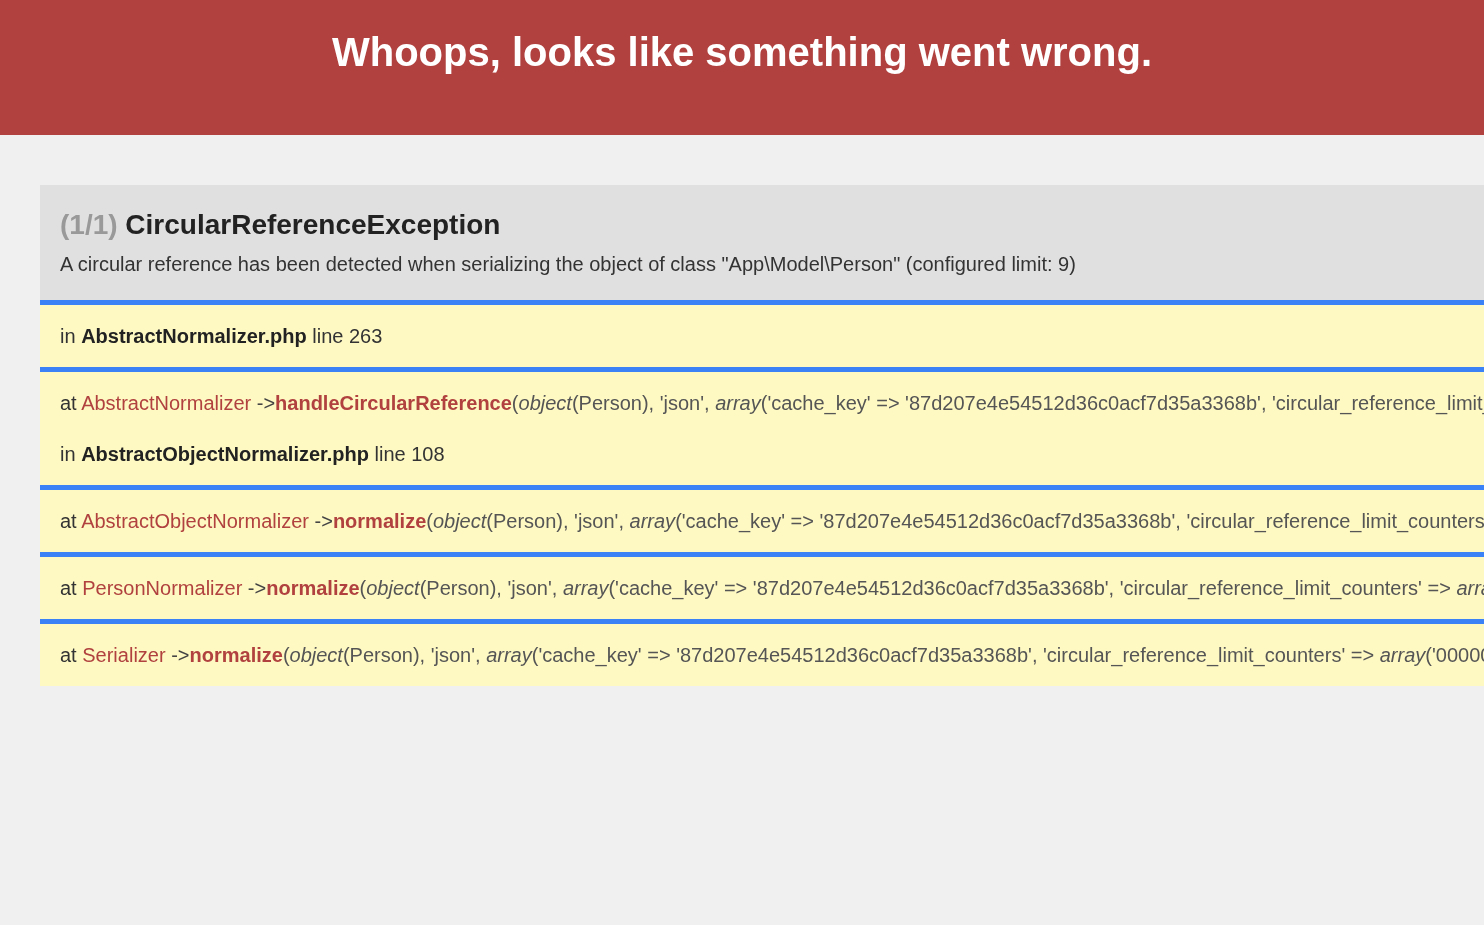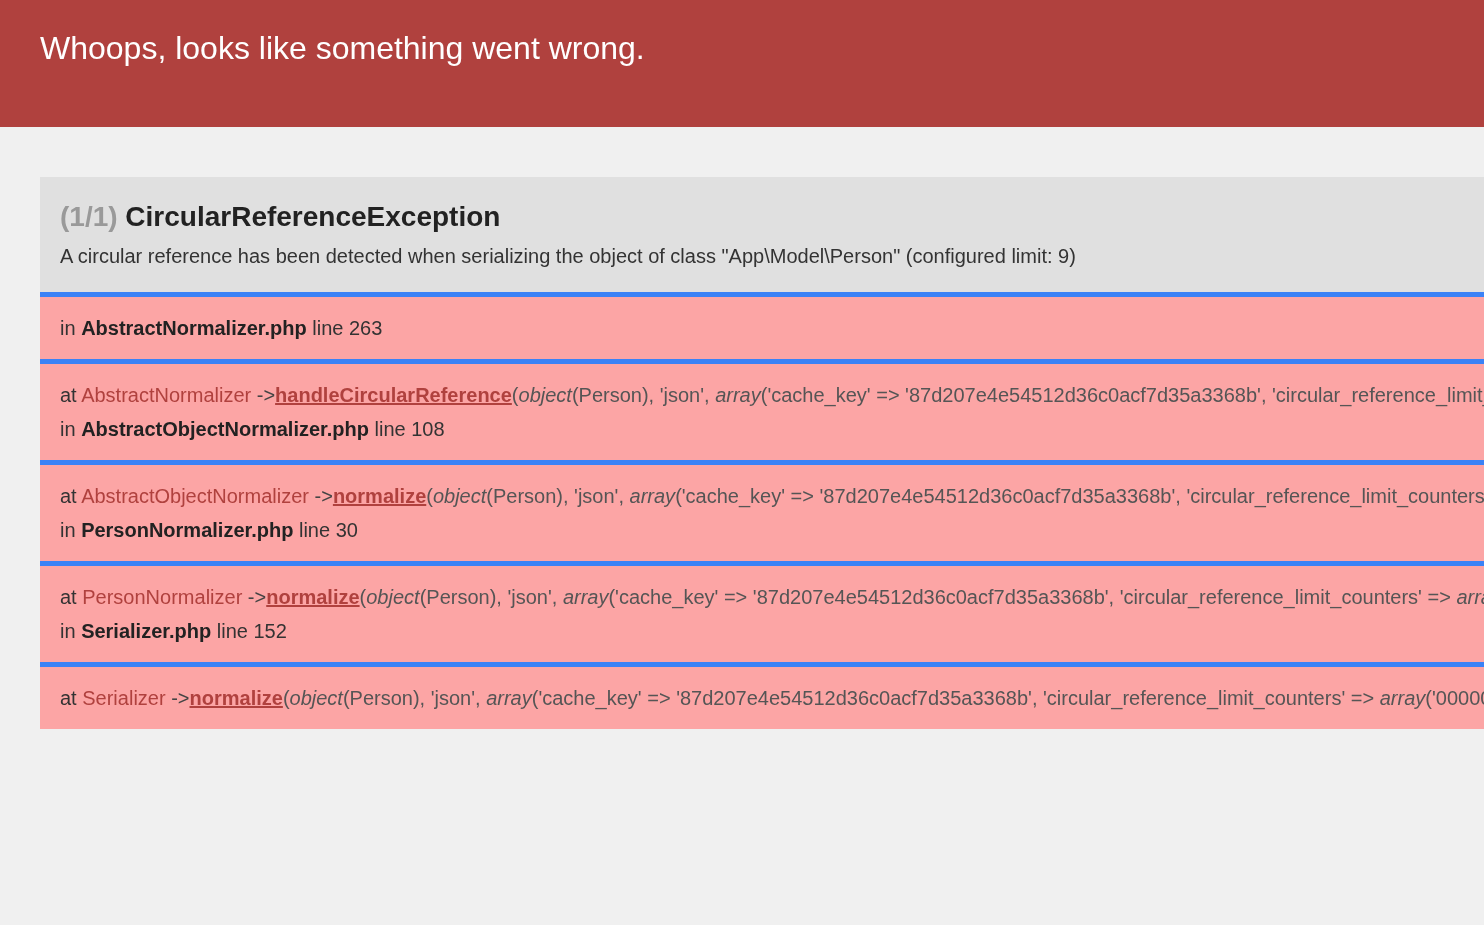--- a/index.html
+++ b/index.html
@@ -11,26 +11,27 @@
       font-family: "Helvetica Neue", Helvetica, Arial, sans-serif;
       background-color: #f0f0f0;
       color: #333;
     }
     .error-header {
       background-color: #b0413e;
       color: #fff;
       padding: 30px 40px 60px 40px;
     }
     .error-header h1 {
-      font-size: 32px;
-      font-weight: 400;
+      font-size: 40px;
+      font-weight: 700;
+      text-align: center;
     }
     .exception-container {
       margin: 50px 0 0 40px;
-      background-color: #fca5a5;
+      background-color: #fef9c3;
       overflow: hidden;
     }
     .exception-heading {
       background-color: #e0e0e0;
       padding: 24px 20px;
     }
     .exception-title {
       font-size: 28px;
       font-weight: 700;
       color: #222;
@@ -70,35 +71,34 @@
     }
     .line-text {
       color: #333;
     }
     .class-name {
       color: #b0413e;
     }
     .method-name {
       color: #b0413e;
       font-weight: 700;
-      text-decoration: underline;
     }
     .arrow {
       color: #444;
     }
     .italic-kw {
       font-style: italic;
       color: #555;
       text-align: center;
     }
     .args {
       color: #555;
     }
     .trace-location {
-      margin-top: 4px;
+      margin-top: 21px;
       color: #333;
     }
   </style>
 </head>
 <body>
 
 <div class="error-header">
   <h1>Whoops, looks like something went wrong.</h1>
 </div>
 
@@ -117,29 +117,23 @@
 
   <div class="trace-item">
     <span class="at-label">at </span><span class="class-name">AbstractNormalizer</span><span class="arrow"> -&gt;</span><span class="method-name">handleCircularReference</span><span class="args">(</span><span class="italic-kw">object</span><span class="args">(Person), 'json', </span><span class="italic-kw">array</span><span class="args">('cache_key' =&gt; '87d207e4e54512d36c0acf7d35a3368b', 'circular_reference_limit_counters' =&gt; </span>
     <div class="trace-location">
       <span class="in-label">in </span><span class="file-name">AbstractObjectNormalizer.php</span><span class="line-text"> line </span><span class="line-text">108</span>
     </div>
   </div>
 
   <div class="trace-item">
     <span class="at-label">at </span><span class="class-name">AbstractObjectNormalizer</span><span class="arrow"> -&gt;</span><span class="method-name">normalize</span><span class="args">(</span><span class="italic-kw">object</span><span class="args">(Person), 'json', </span><span class="italic-kw">array</span><span class="args">('cache_key' =&gt; '87d207e4e54512d36c0acf7d35a3368b', 'circular_reference_limit_counters' =&gt; </span>
-    <div class="trace-location">
-      <span class="in-label">in </span><span class="file-name">PersonNormalizer.php</span><span class="line-text"> line </span><span class="line-text">30</span>
-    </div>
   </div>
 
   <div class="trace-item">
     <span class="at-label">at </span><span class="class-name">PersonNormalizer</span><span class="arrow"> -&gt;</span><span class="method-name">normalize</span><span class="args">(</span><span class="italic-kw">object</span><span class="args">(Person), 'json', </span><span class="italic-kw">array</span><span class="args">('cache_key' =&gt; '87d207e4e54512d36c0acf7d35a3368b', 'circular_reference_limit_counters' =&gt; </span><span class="italic-kw">array</span>
-    <div class="trace-location">
-      <span class="in-label">in </span><span class="file-name">Serializer.php</span><span class="line-text"> line </span><span class="line-text">152</span>
-    </div>
   </div>
 
   <div class="trace-item">
     <span class="at-label">at </span><span class="class-name">Serializer</span><span class="arrow"> -&gt;</span><span class="method-name">normalize</span><span class="args">(</span><span class="italic-kw">object</span><span class="args">(Person), 'json', </span><span class="italic-kw">array</span><span class="args">('cache_key' =&gt; '87d207e4e54512d36c0acf7d35a3368b', 'circular_reference_limit_counters' =&gt; </span><span class="italic-kw">array</span><span class="args">('00000000237250f6000000006590e34f' =&gt; 1, '00000000237250c9000000006590e34f' =&gt; 1)))</span>
   </div>
 
 </div>
 
 </body></html>

